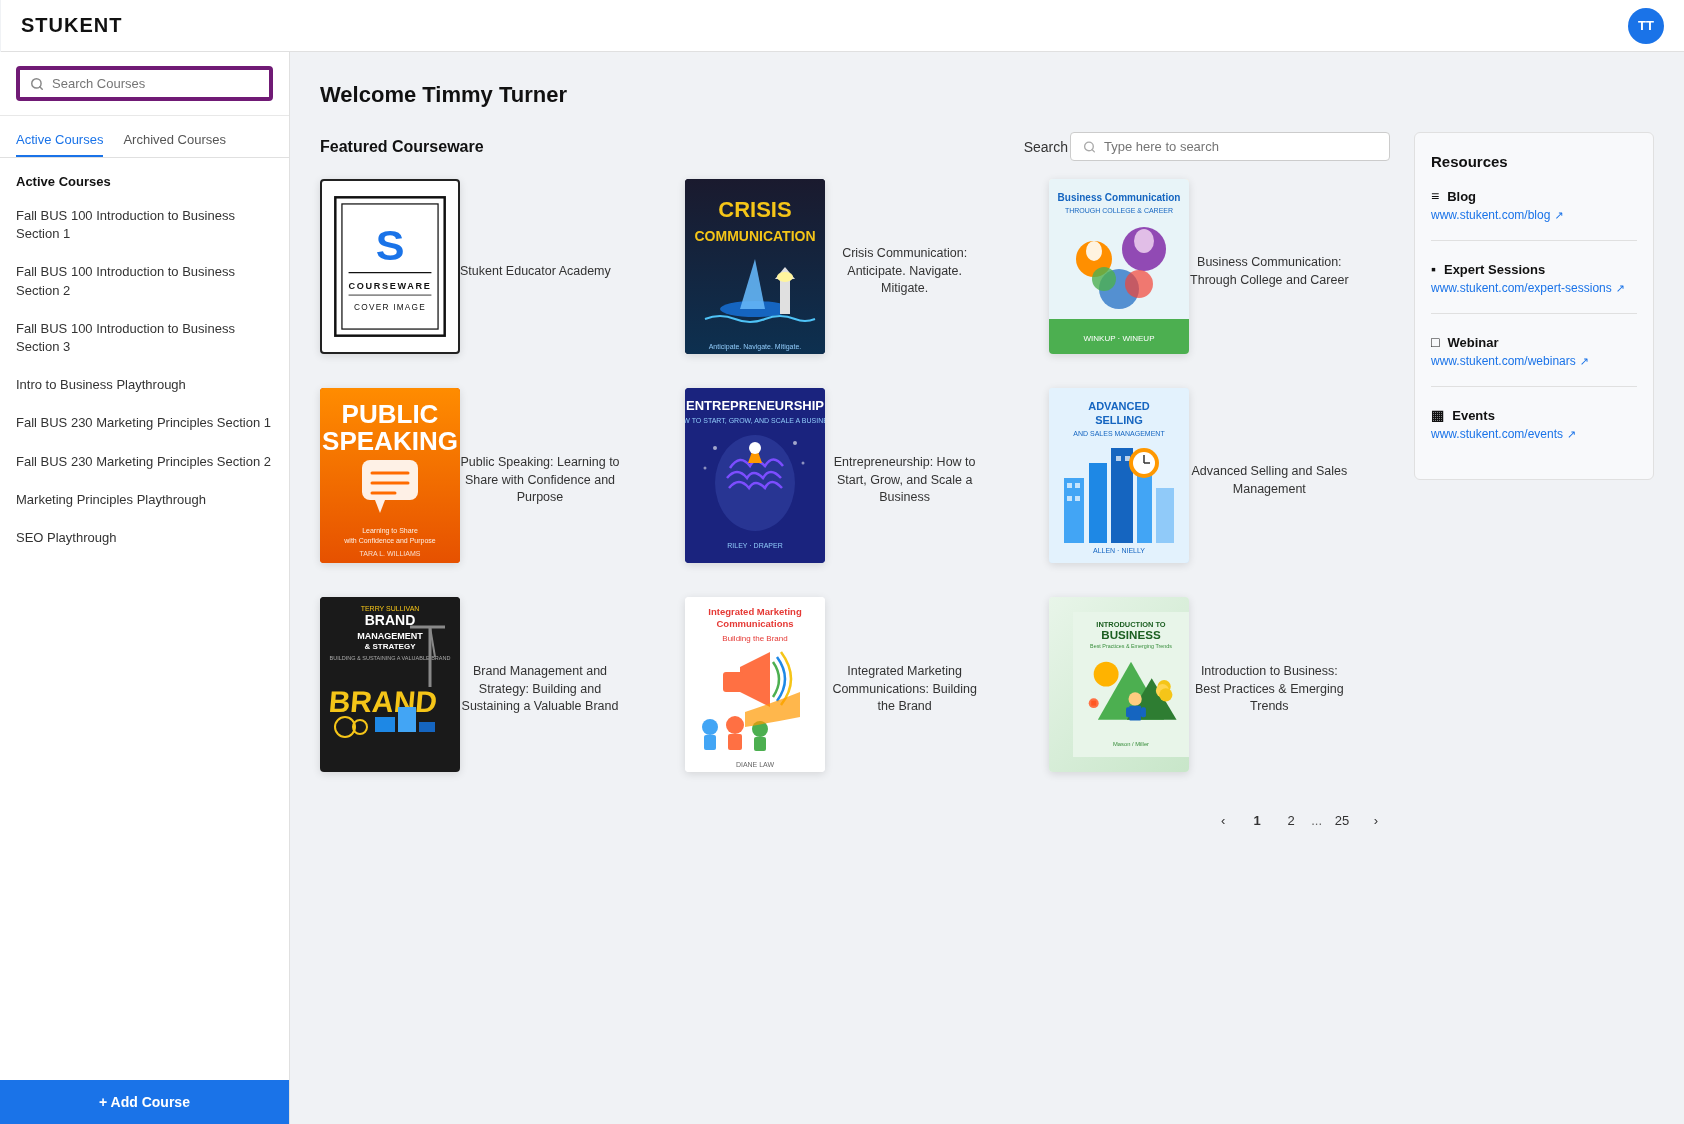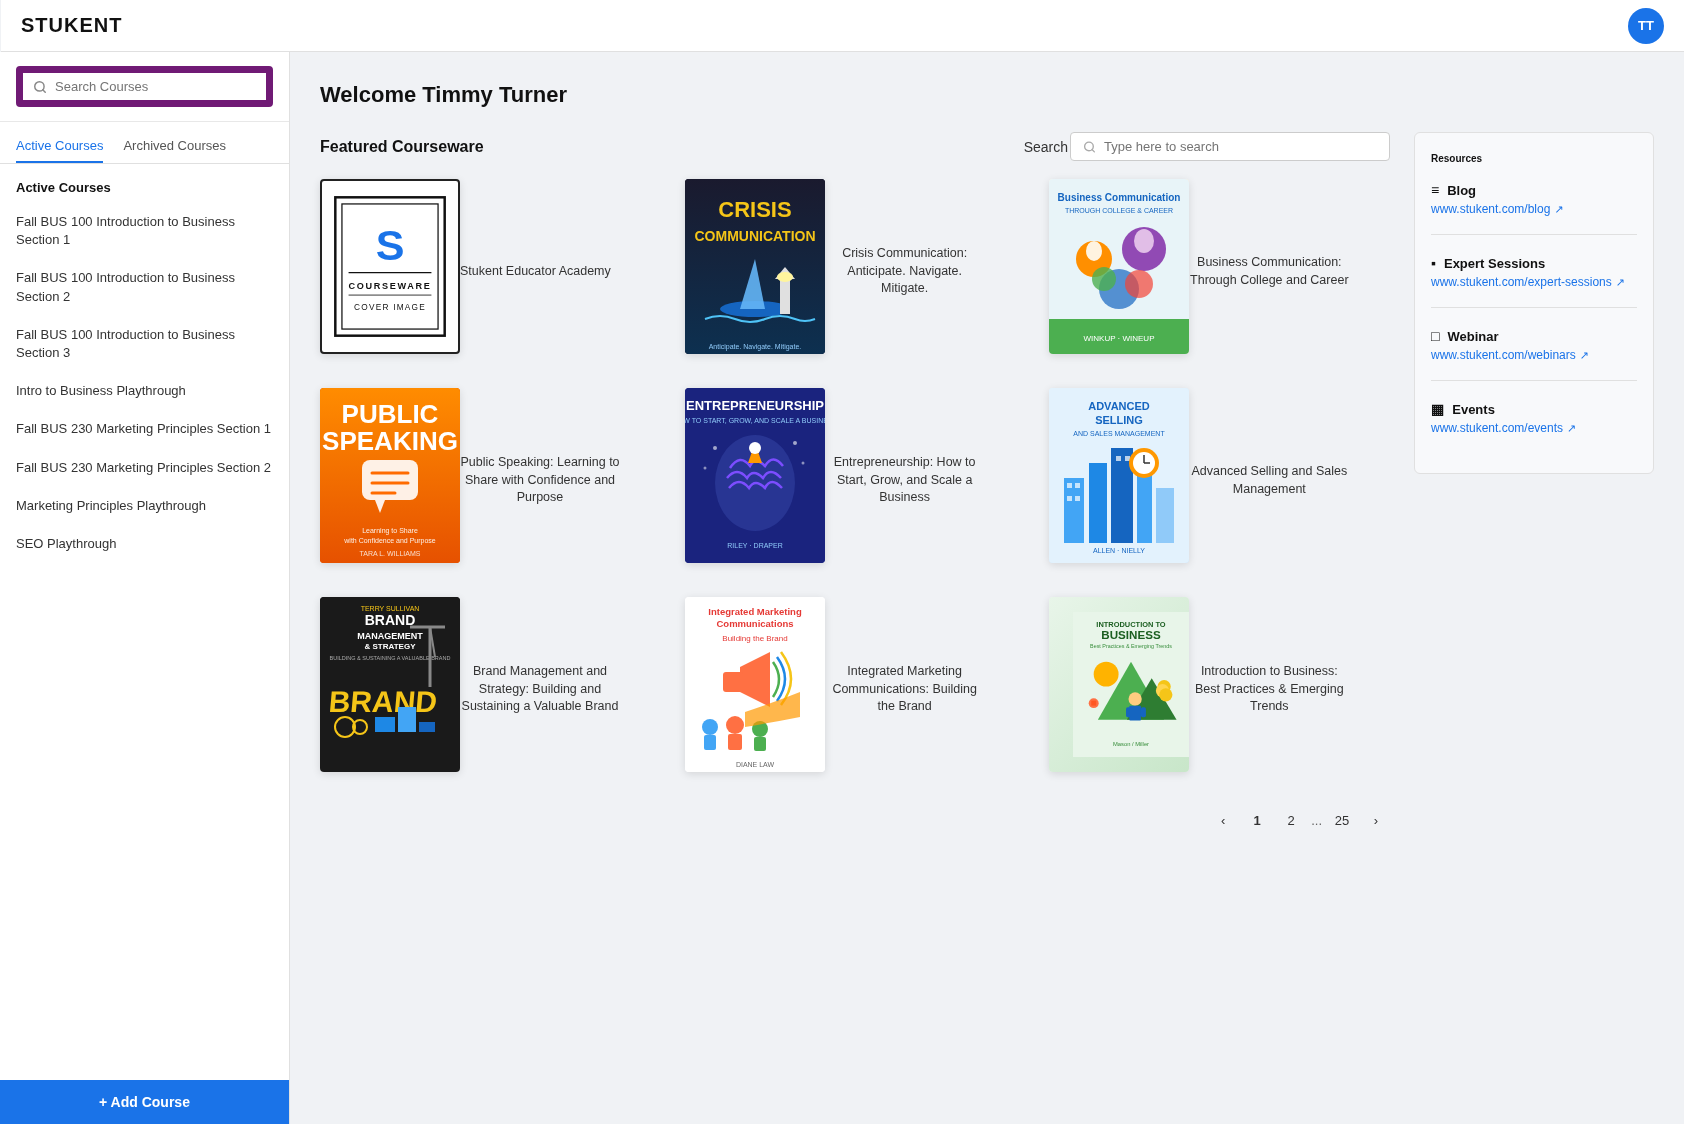--- a/index.html
+++ b/index.html
@@ -45,21 +45,21 @@
       overflow-y: auto;
     }
 
     .sidebar-search {
       padding: 14px 16px;
       border-bottom: 1px solid #e8e8e8;
     }
     .search-box {
       display: flex;
       align-items: center;
-      border: 7px solid #701a75;
+      border: 4px solid #701a75;
       border-radius: 4px;
       padding: 6px 10px;
       gap: 8px;
       background: #fff;
     }
     .search-box input {
       border: none; outline: none; font-size: 13px; width: 100%; color: #555;
       background: transparent;
     }
     .search-icon-svg { color: #888; flex-shrink: 0; }
@@ -224,21 +224,21 @@
     .resources-panel {
       width: 240px;
       min-width: 240px;
       background: #f8f9fb;
       border: 1px solid #e0e0e0;
       border-radius: 6px;
       padding: 20px 16px;
       height: fit-content;
     }
     .resources-title {
-      font-size: 10px;
+      font-size: 15px;
       font-weight: 700;
       color: #111;
       margin-bottom: 18px;
     }
     .resource-item {
       margin-bottom: 20px;
       padding-bottom: 18px;
       border-bottom: 1px solid #e0e0e0;
     }
     .resource-item:last-child {

